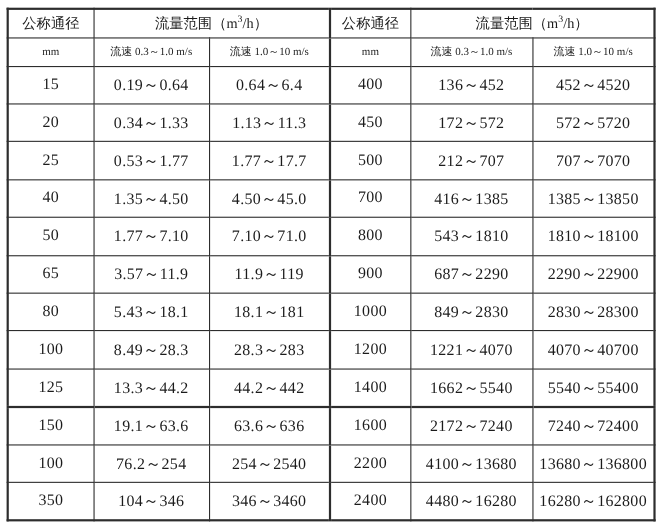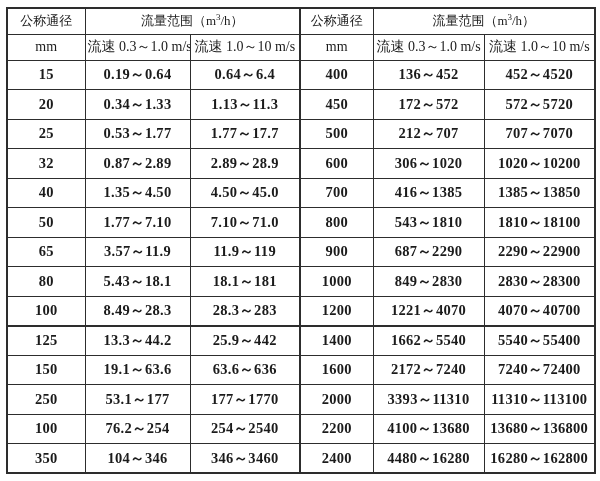--- a/index.html
+++ b/index.html
@@ -28,24 +28,24 @@
     padding: 0 2px;
     color: #1b1b1b;
     white-space: nowrap;
     overflow: hidden;
   }
   .flow-table thead th {
     font-weight: normal;
     font-size: 13px;
   }
   .flow-table thead tr.sub th {
-    font-size: 14px;
+    font-size: 10px;
   }
   .flow-table thead tr { height: 26px; }
-  .flow-table tbody tr { height: 27px; font-weight: bold; }
+  .flow-table tbody tr { height: 27px; }
   .flow-table tbody td {
     font-size: 14.5px;
     letter-spacing: 0.3px;
   }
   
   .flow-table .mid { border-left-width: 2px; }
   
   .flow-table tbody tr:nth-child(9) td { border-bottom-width: 2px; }
   .flow-table sup {
     font-size: 9px;
@@ -99,28 +99,20 @@
       </tr>
       <tr>
         <td>25</td>
         <td>0.53～1.77</td>
         <td>1.77～17.7</td>
         <td class="mid">500</td>
         <td>212～707</td>
         <td>707～7070</td>
       </tr>
       <tr>
-        <td>32</td>
-        <td>0.87～2.89</td>
-        <td>2.89～28.9</td>
-        <td class="mid">600</td>
-        <td>306～1020</td>
-        <td>1020～10200</td>
-      </tr>
-      <tr>
         <td>40</td>
         <td>1.35～4.50</td>
         <td>4.50～45.0</td>
         <td class="mid">700</td>
         <td>416～1385</td>
         <td>1385～13850</td>
       </tr>
       <tr>
         <td>50</td>
         <td>1.77～7.10</td>
@@ -149,40 +141,32 @@
         <td>100</td>
         <td>8.49～28.3</td>
         <td>28.3～283</td>
         <td class="mid">1200</td>
         <td>1221～4070</td>
         <td>4070～40700</td>
       </tr>
       <tr>
         <td>125</td>
         <td>13.3～44.2</td>
-        <td>25.9～442</td>
+        <td>44.2～442</td>
         <td class="mid">1400</td>
         <td>1662～5540</td>
         <td>5540～55400</td>
       </tr>
       <tr>
         <td>150</td>
         <td>19.1～63.6</td>
         <td>63.6～636</td>
         <td class="mid">1600</td>
         <td>2172～7240</td>
         <td>7240～72400</td>
-      </tr>
-      <tr>
-        <td>250</td>
-        <td>53.1～177</td>
-        <td>177～1770</td>
-        <td class="mid">2000</td>
-        <td>3393～11310</td>
-        <td>11310～113100</td>
       </tr>
       <tr>
         <td>100</td>
         <td>76.2～254</td>
         <td>254～2540</td>
         <td class="mid">2200</td>
         <td>4100～13680</td>
         <td>13680～136800</td>
       </tr>
       <tr>

